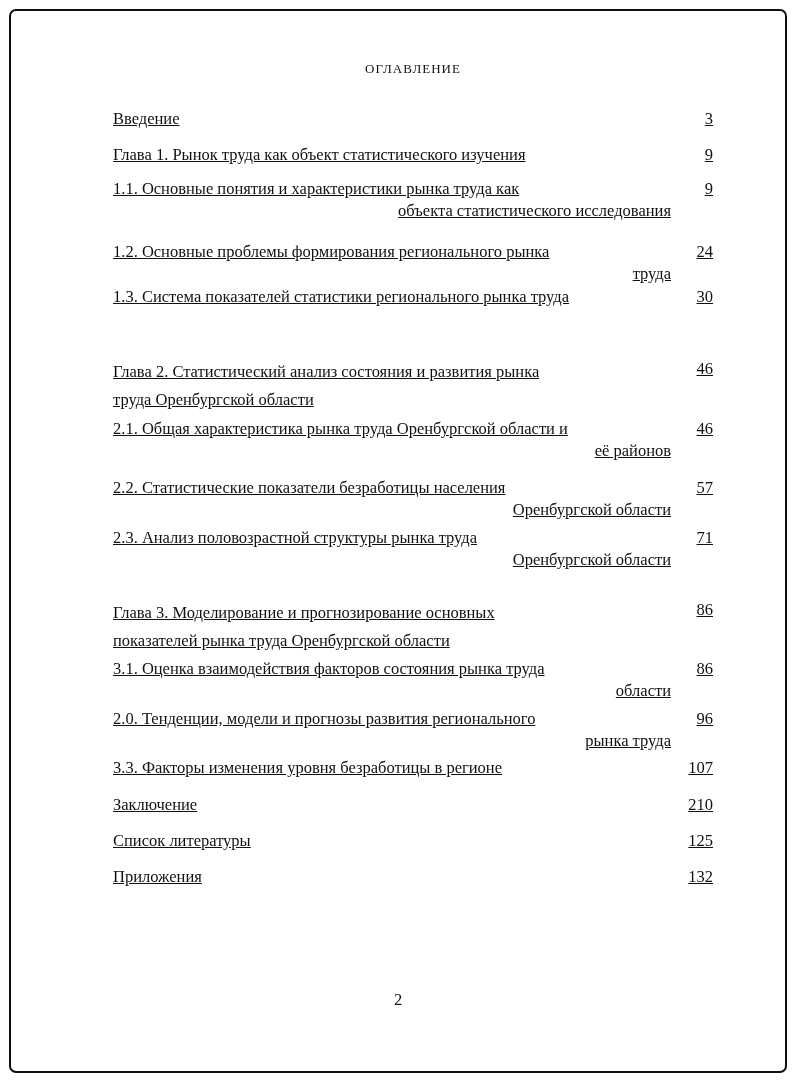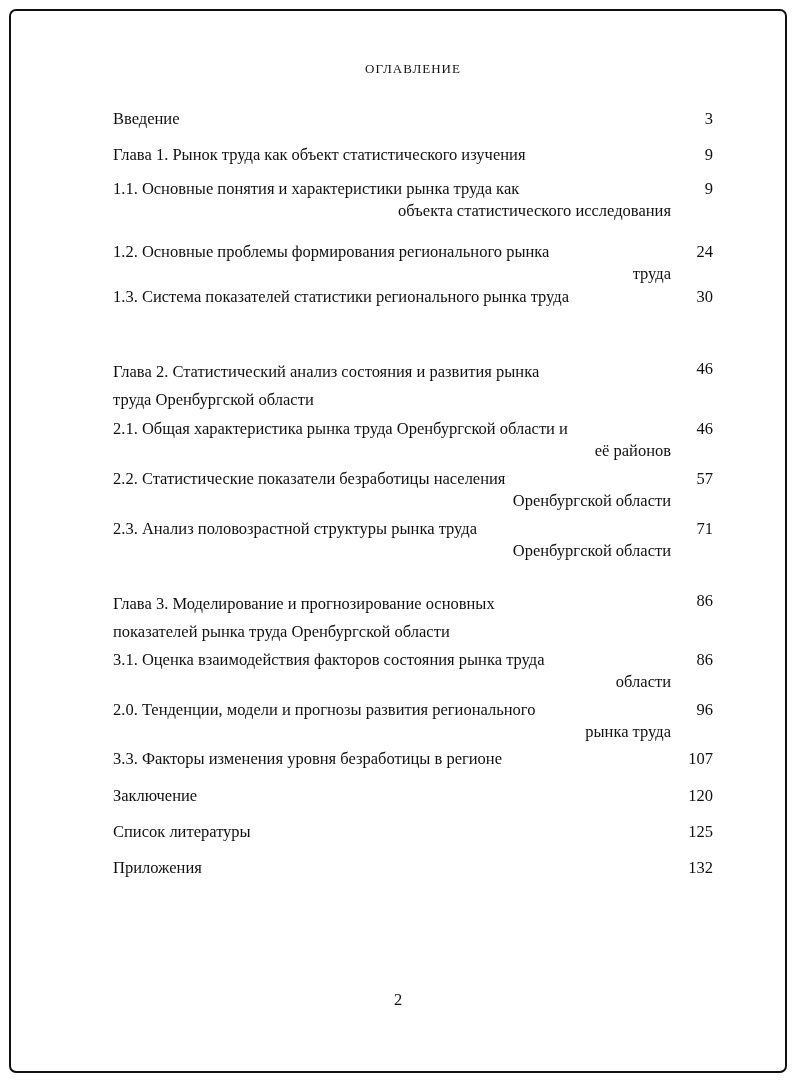--- a/index.html
+++ b/index.html
@@ -29,20 +29,21 @@
     right: 83px;
   }
   .doc-title {
     text-align: center;
     font-size: 13px;
     letter-spacing: 1px;
     line-height: 22px;
   }
   .toc {
     margin-top: 28px;
+    text-decoration: underline;
   }
   .row {
     display: flex;
     align-items: flex-start;
     font-size: 16.5px;
     line-height: 22px;
   }
   .row .txt {
     flex: 0 0 558px;
   }
@@ -127,21 +128,21 @@
     </div>
 
     <div class="row" style="margin-top:4px">
       <div class="txt">
         <div class="l1">2.1. Общая характеристика рынка труда Оренбургской области и</div>
         <div class="l2 cont">её районов</div>
       </div>
       <div class="pg">46</div>
     </div>
 
-    <div class="row" style="margin-top:6px">
+    <div class="row" style="margin-top:15px">
       <div class="txt">
         <div class="l1">2.2. Статистические показатели безработицы населения</div>
         <div class="l2 cont">Оренбургской области</div>
       </div>
       <div class="pg">57</div>
     </div>
 
     <div class="row" style="margin-top:6px">
       <div class="txt">
         <div class="l1">2.3. Анализ половозрастной структуры рынка труда</div>
@@ -178,21 +179,21 @@
       <div class="txt">
           <div class="l1">3.3. Факторы изменения уровня безработицы в регионе</div>
         </div>
       <div class="pg">107</div>
     </div>
 
     <div class="row" style="margin-top:15px">
       <div class="txt">
           <div class="l1">Заключение</div>
         </div>
-      <div class="pg">120</div>
+      <div class="pg">210</div>
     </div>
 
     <div class="row" style="margin-top:14px">
       <div class="txt">
           <div class="l1">Список литературы</div>
         </div>
       <div class="pg">125</div>
     </div>
 
     <div class="row" style="margin-top:14px">

